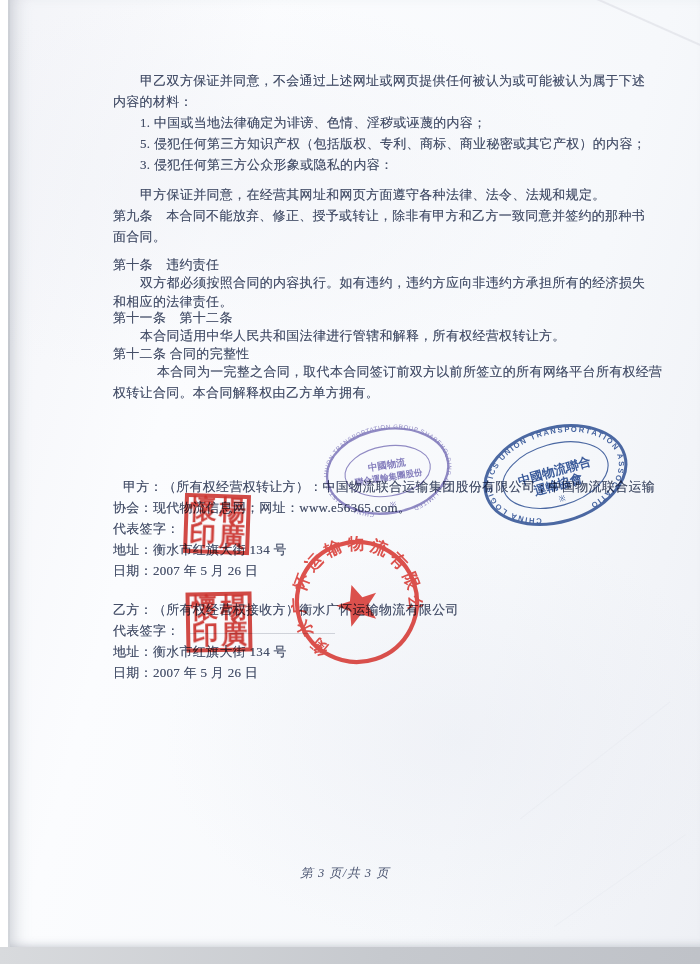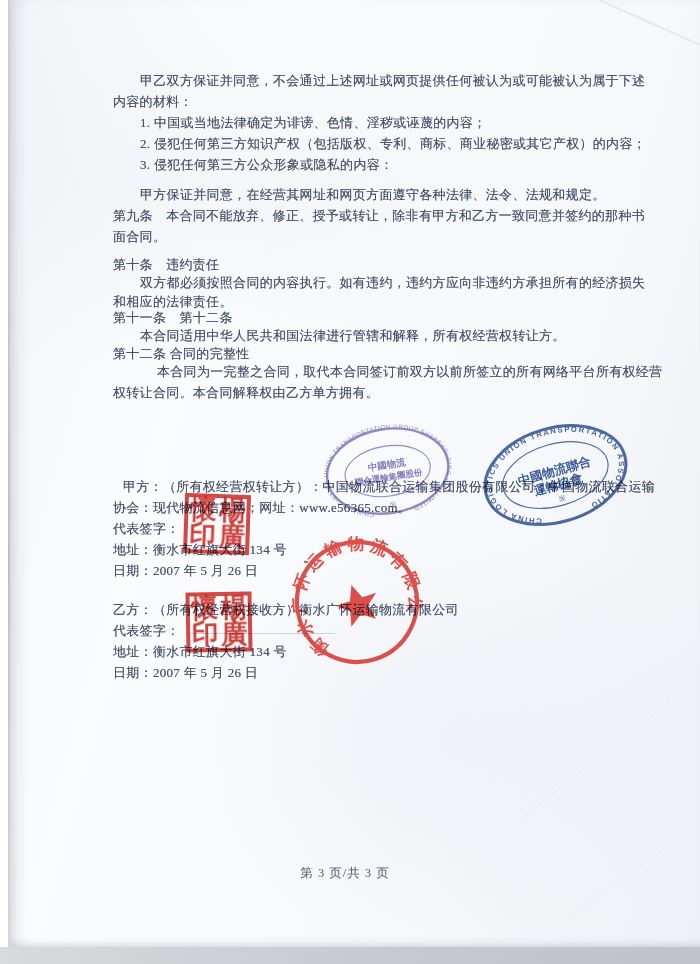--- a/index.html
+++ b/index.html
@@ -33,21 +33,21 @@
   .crease.c3{left:540px;top:880px;width:160px;height:1px;transform:rotate(-35deg);opacity:.3;}
 
   .line{
     position:absolute;white-space:nowrap;
     font-size:13px;letter-spacing:.3px;color:#454f68;
     text-shadow:0 0 .5px rgba(64,74,104,.55);
     text-align:center;
   }
   .footer-line{
     position:absolute;left:0;top:865px;width:690px;text-align:center;
-    font-size:12.5px;color:#4a5470;letter-spacing:1px;
+    font-size:12.5px;color:#4a5470;letter-spacing:1px;font-style:italic;
   }
   .sig-underline{
     position:absolute;left:190px;top:633px;width:145px;height:1px;
     background:#bfc3cc;opacity:.7;
   }
 
   
   .stamp{position:absolute;mix-blend-mode:multiply;}
   .seal-square{
     width:58px;height:52px;border:4px solid rgba(207,50,44,.88);
@@ -68,21 +68,21 @@
 <div class="paper"></div>
 <div class="edge-line"></div>
 <div class="crease c1"></div>
 <div class="crease c2"></div>
 <div class="crease c3"></div>
 <div class="scan-band"></div>
 
 <div class="line" style="left:140px;top:72px">甲乙双方保证并同意，不会通过上述网址或网页提供任何被认为或可能被认为属于下述</div>
 <div class="line" style="left:113px;top:93px">内容的材料：</div>
 <div class="line" style="left:140px;top:114px">1. 中国或当地法律确定为诽谤、色情、淫秽或诬蔑的内容；</div>
-<div class="line" style="left:140px;top:135px">2. 侵犯任何第三方知识产权（包括版权、专利、商标、商业秘密或其它产权）的内容；</div>
+<div class="line" style="left:140px;top:135px">5. 侵犯任何第三方知识产权（包括版权、专利、商标、商业秘密或其它产权）的内容；</div>
 <div class="line" style="left:140px;top:156px">3. 侵犯任何第三方公众形象或隐私的内容：</div>
 <div class="line" style="left:140px;top:186px">甲方保证并同意，在经营其网址和网页方面遵守各种法律、法令、法规和规定。</div>
 <div class="line" style="left:113px;top:207px">第九条　本合同不能放弃、修正、授予或转让，除非有甲方和乙方一致同意并签约的那种书</div>
 <div class="line" style="left:113px;top:228px">面合同。</div>
 <div class="line" style="left:113px;top:256px">第十条　违约责任</div>
 <div class="line" style="left:140px;top:274px">双方都必须按照合同的内容执行。如有违约，违约方应向非违约方承担所有的经济损失</div>
 <div class="line" style="left:113px;top:293px">和相应的法律责任。</div>
 <div class="line" style="left:113px;top:309px">第十一条　第十二条</div>
 <div class="line" style="left:140px;top:327px">本合同适用中华人民共和国法律进行管辖和解释，所有权经营权转让方。</div>
 <div class="line" style="left:113px;top:345px">第十二条 合同的完整性</div>

